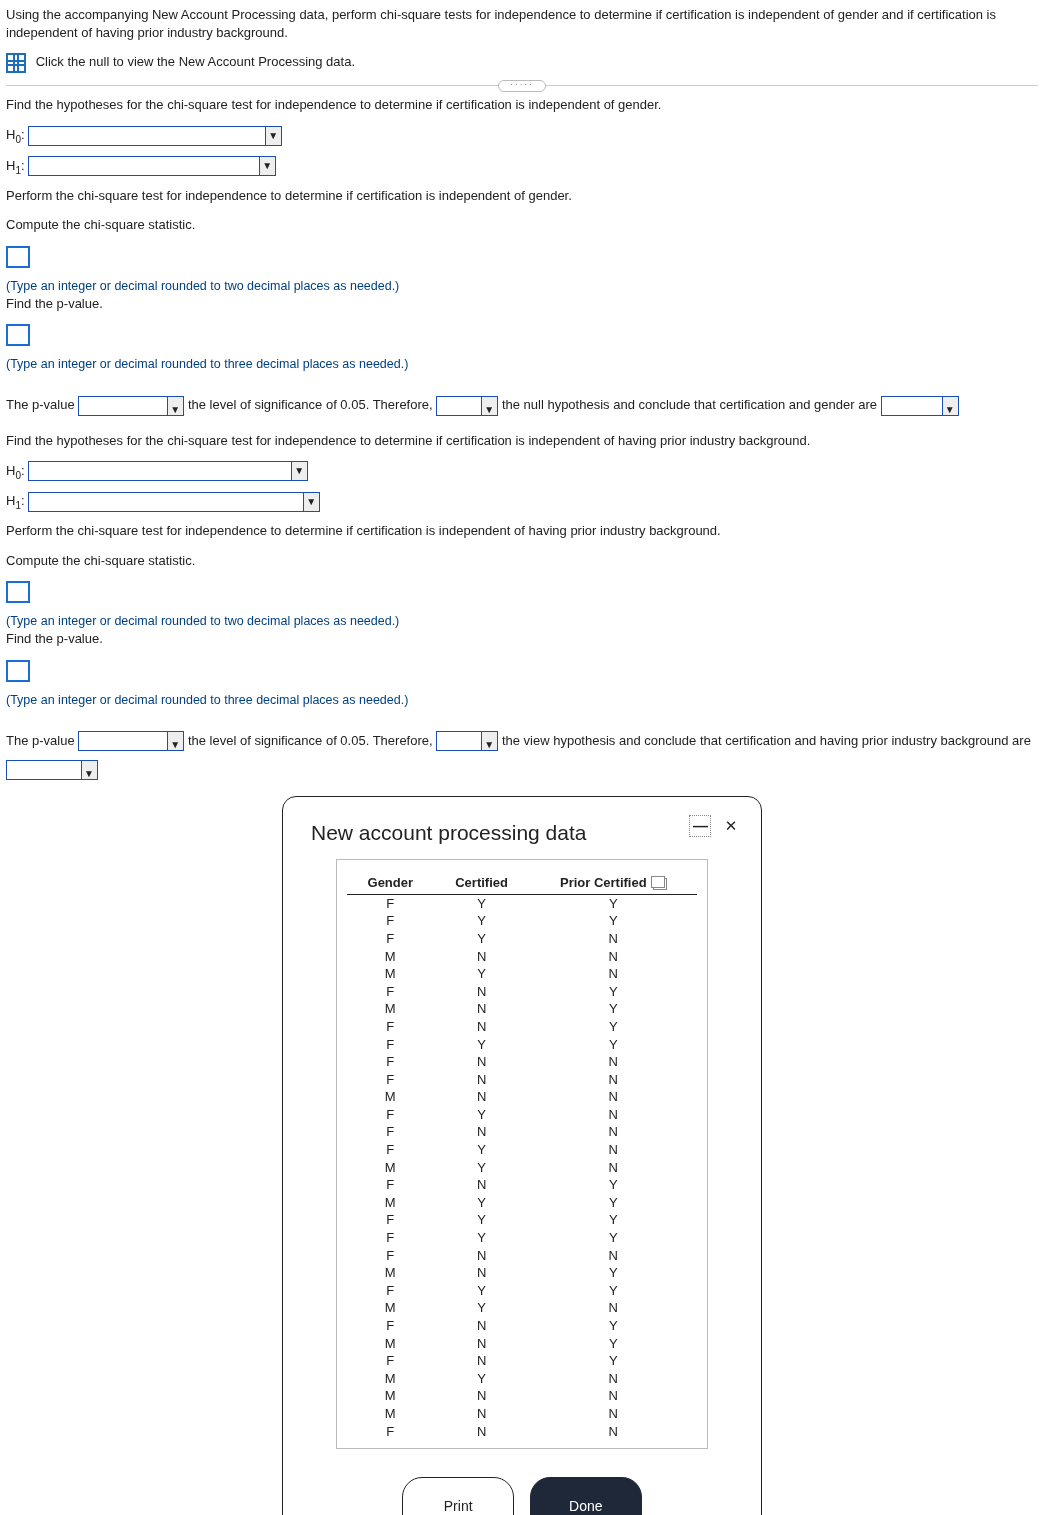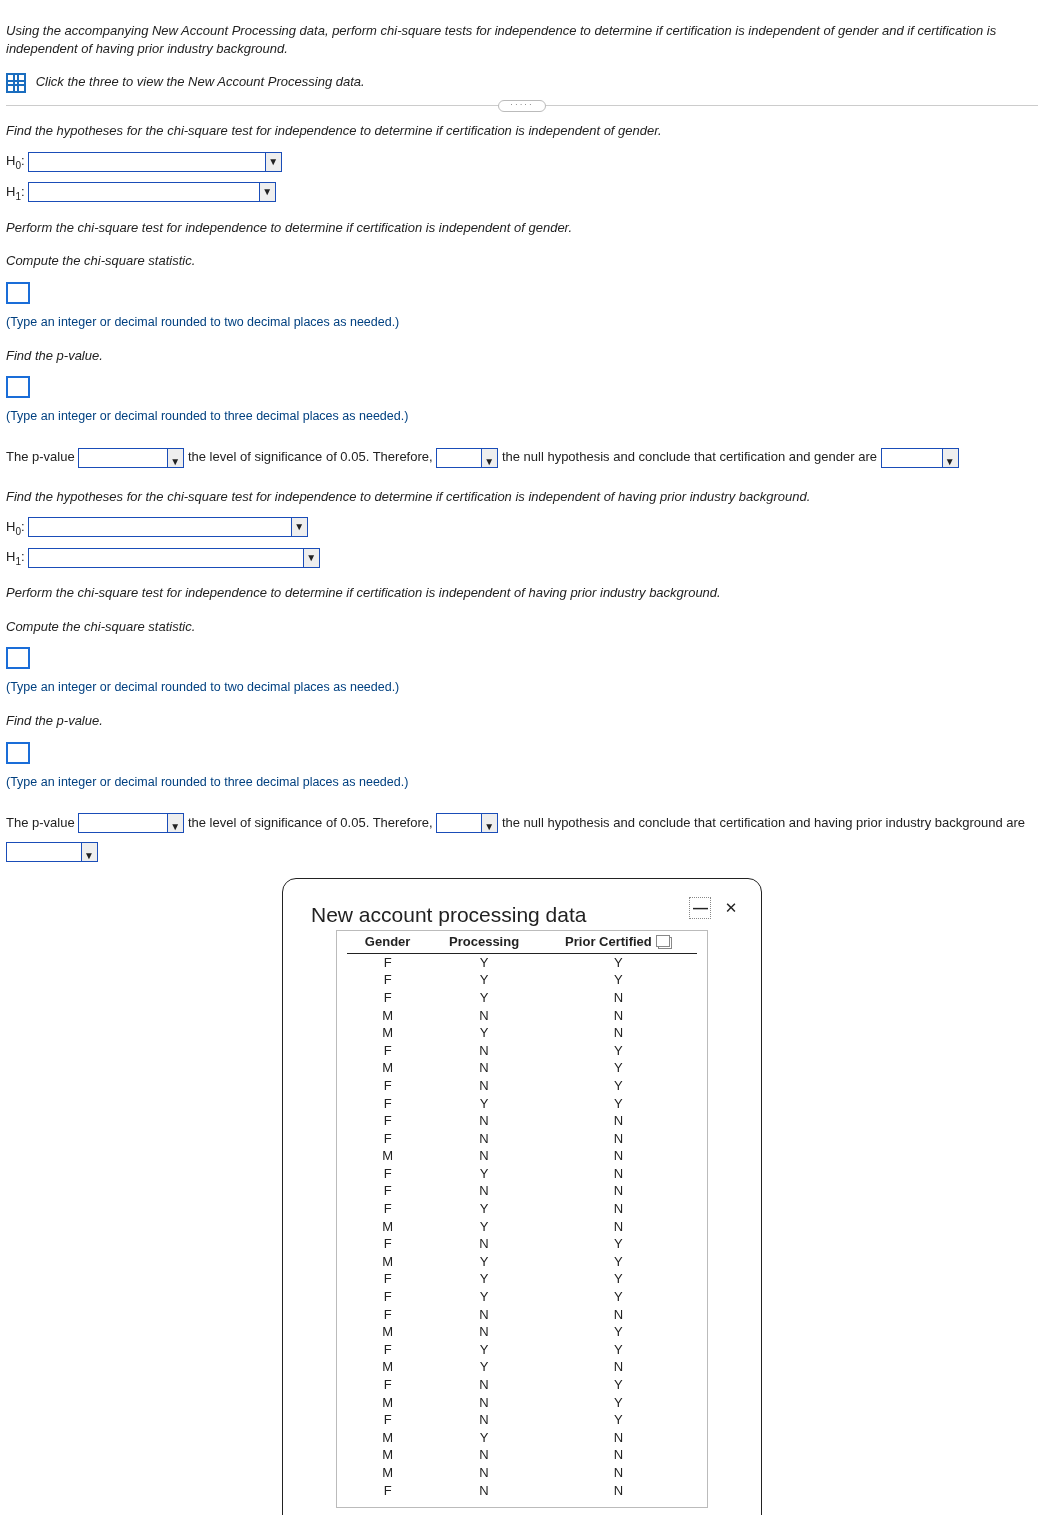--- a/index.html
+++ b/index.html
@@ -60,21 +60,21 @@
     z-index: 2;
   }
   .textbox {
     display: inline-block;
     border: 2px solid #1a6dd8;
     width: 20px; height: 18px;
     vertical-align: middle;
     background: #fff;
   }
   .row { margin: 4px 0 10px; }
-  .para { margin: 16px 0 12px; font-style: italic; }
+  .para { margin: 0 0 12px; }
   .flowline { margin: 18px 0 12px; line-height: 2.2; }
 
   .popup {
     width: 480px;
     border: 1.5px solid #222;
     border-radius: 14px;
     margin: 8px auto 0;
     padding: 22px 28px 18px;
     box-sizing: border-box;
     position: relative;
@@ -93,22 +93,22 @@
     display: inline-flex;
     width: 20px; height: 20px;
     align-items: center; justify-content: center;
     font-size: 15px;
     cursor: pointer;
     margin-left: 6px;
   }
   .ctrl.min { border: 1px dotted #888; font-weight: bold;}
   .table-wrap {
     border: 1px solid #bbb;
-    padding: 0 10px 8px;
-    margin: 1px auto 28px;
+    padding: 12px 10px 8px;
+    margin: 12px auto 28px;
     width: 350px;
   }
   table.data { border-collapse: collapse; width: 100%; font-size: 13px; }
   table.data th {
     font-weight: bold;
     border-bottom: 1px solid #222;
     padding: 2px 10px;
     text-align: center;
   }
   table.data td {
@@ -154,21 +154,21 @@
     border: 1.5px solid #1e2838;
   }
 </style>
 </head>
 <body>
 
 <div class="para">Using the accompanying New Account Processing data, perform chi-square tests for independence to determine if certification is independent of gender and if certification is independent of having prior industry background.</div>
 
 <div class="para">
   <span class="icon-grid"></span>
-  <span>Click the three to view the New Account Processing data.</span>
+  <span>Click the null to view the New Account Processing data.</span>
 </div>
 
 <div style="position:relative;">
   <hr class="sep">
   <span class="sep-pill">·····</span>
 </div>
 
 <div class="para">Find the hypotheses for the chi-square test for independence to determine if certification is independent of gender.</div>
 
 <div class="row">
@@ -216,37 +216,37 @@
 
 <div class="para">Find the p-value.</div>
 <div class="row"><span class="textbox"></span></div>
 <div class="hint">(Type an integer or decimal rounded to three decimal places as needed.)</div>
 
 <div class="flowline">
   <span>The p-value </span>
   <span class="dropdown" style="width:104px;"></span>
   <span> the level of significance of 0.05. Therefore, </span>
   <span class="dropdown" style="width:60px;"></span>
-  <span> the null hypothesis and conclude that certification and having prior industry background are </span>
+  <span> the view hypothesis and conclude that certification and having prior industry background are </span>
   <span class="dropdown" style="width:90px;"></span>
 </div>
 
 <div class="popup">
   <div class="popup-controls">
     <span class="ctrl min">—</span>
     <span class="ctrl">✕</span>
   </div>
   <div class="popup-title">New account processing data</div>
 
   <div class="table-wrap">
     <table class="data">
       <thead>
         <tr>
           <th>Gender</th>
-          <th>Processing</th>
+          <th>Certified</th>
           <th>
             <span>Prior Certified</span><span class="copy-icon"></span>
           </th>
         </tr>
       </thead>
       <tbody id="data-rows">
           <tr>
             <td>F</td>
             <td>Y</td>
             <td>Y</td>

